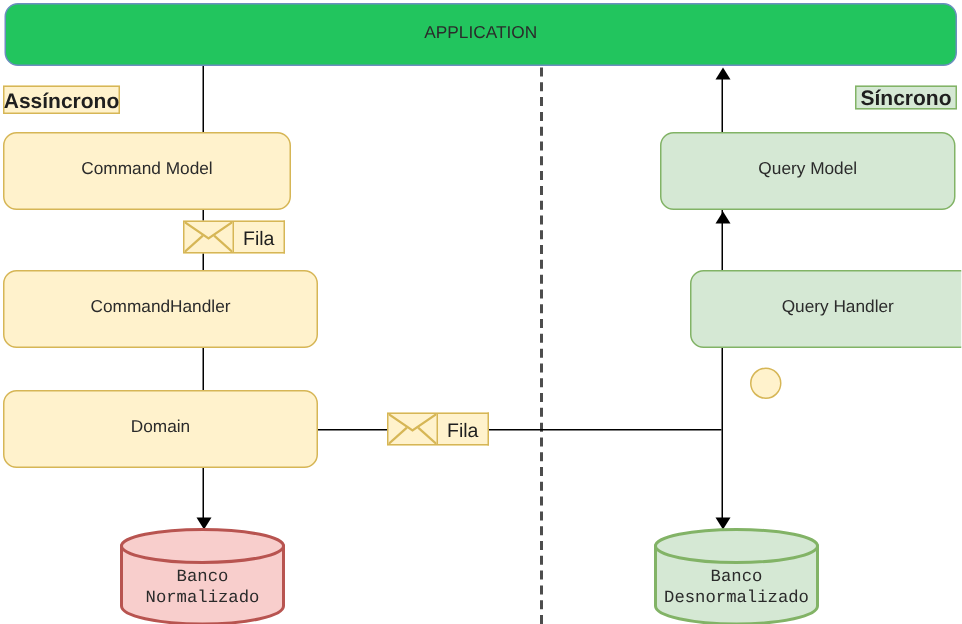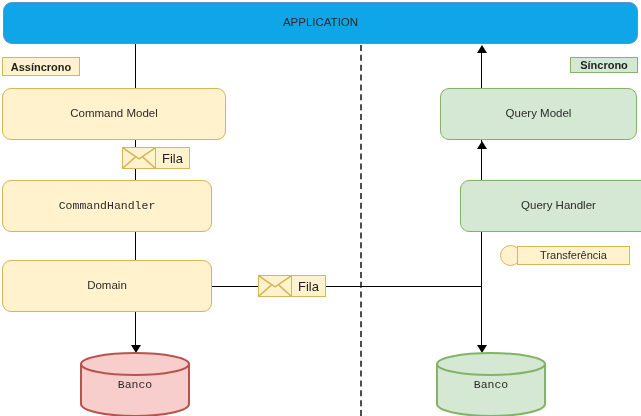--- a/index.html
+++ b/index.html
@@ -29,35 +29,35 @@
     color: #2b2b2b;
     line-height: 1.18;
   }
 
   
   .app-band {
     left: 3px;
     top: 2px;
     width: 635px;
     height: 42px;
-    background: #0ea5e9;
+    background: #22c55e;
     border: 1px solid #6c8ebf;
     border-radius: 9px;
     font-size: 11.5px;
     z-index: 3;
   }
 
   
   .tag {
     position: absolute;
     box-sizing: border-box;
     display: flex;
     align-items: center;
     justify-content: center;
-    font-size: 11px;
+    font-size: 14px;
     font-weight: bold;
     color: #1f1f1f;
     z-index: 6;
   }
   .tag-async {
     left: 2px;
     top: 57px;
     width: 78px;
     height: 19px;
     background: #fff2cc;
@@ -79,22 +79,22 @@
     z-index: 4;
   }
   .box-yellow {
     background: #fff2cc;
     border: 1px solid #d6b656;
   }
   .box-green {
     background: #d5e8d4;
     border: 1px solid #82b366;
   }
-  .n-command-model  { left: 2px;   top: 88px;  width: 224px; height: 52px; }
-  .n-command-handler{ left: 2px;   top: 180px; width: 210px; height: 52px; font-family: Liberation Mono, monospace; }
+  .n-command-model  { left: 2px;   top: 88px;  width: 192px; height: 52px; }
+  .n-command-handler{ left: 2px;   top: 180px; width: 210px; height: 52px; }
   .n-domain         { left: 2px;   top: 260px; width: 210px; height: 52px; }
   .n-query-model    { left: 440px; top: 88px;  width: 197px; height: 52px; }
   .n-query-handler  { left: 440px; top: 180px; width: 197px; height: 52px; margin-left: 20px; }
 
   
   .line {
     position: absolute;
     background: #000000;
     z-index: 2;
   }
@@ -293,33 +293,34 @@
     <div class="lbl">Fila</div>
   </div>
 
   <div class="cyl c-norm">
     <svg width="110" height="64" viewBox="0 0 110 64">
       <path d="M1,12 L1,52 A54,12 0 0 0 109,52 L109,12 Z" fill="#f8cecc" stroke="#b85450" stroke-width="2"></path>
       <ellipse cx="55" cy="12" rx="54" ry="11" fill="#f8cecc" stroke="#b85450" stroke-width="2"></ellipse>
     </svg>
     <div class="cyl-text">
       <div>Banco</div>
+      <div>Normalizado</div>
     </div>
   </div>
 
   <div class="cyl c-denorm">
     <svg width="110" height="64" viewBox="0 0 110 64">
       <path d="M1,12 L1,52 A54,12 0 0 0 109,52 L109,12 Z" fill="#d5e8d4" stroke="#82b366" stroke-width="2"></path>
       <ellipse cx="55" cy="12" rx="54" ry="11" fill="#d5e8d4" stroke="#82b366" stroke-width="2"></ellipse>
     </svg>
     <div class="cyl-text">
       <div>Banco</div>
+      <div>Desnormalizado</div>
     </div>
   </div>
 
   <div class="legend">
     <div class="legend-row">
       <div class="legend-dot dot-yellow"></div>
-      <div class="legend-label lbl-yellow">Transferência</div>
     </div>
   </div>
 
 </div>
 
 </body></html>

